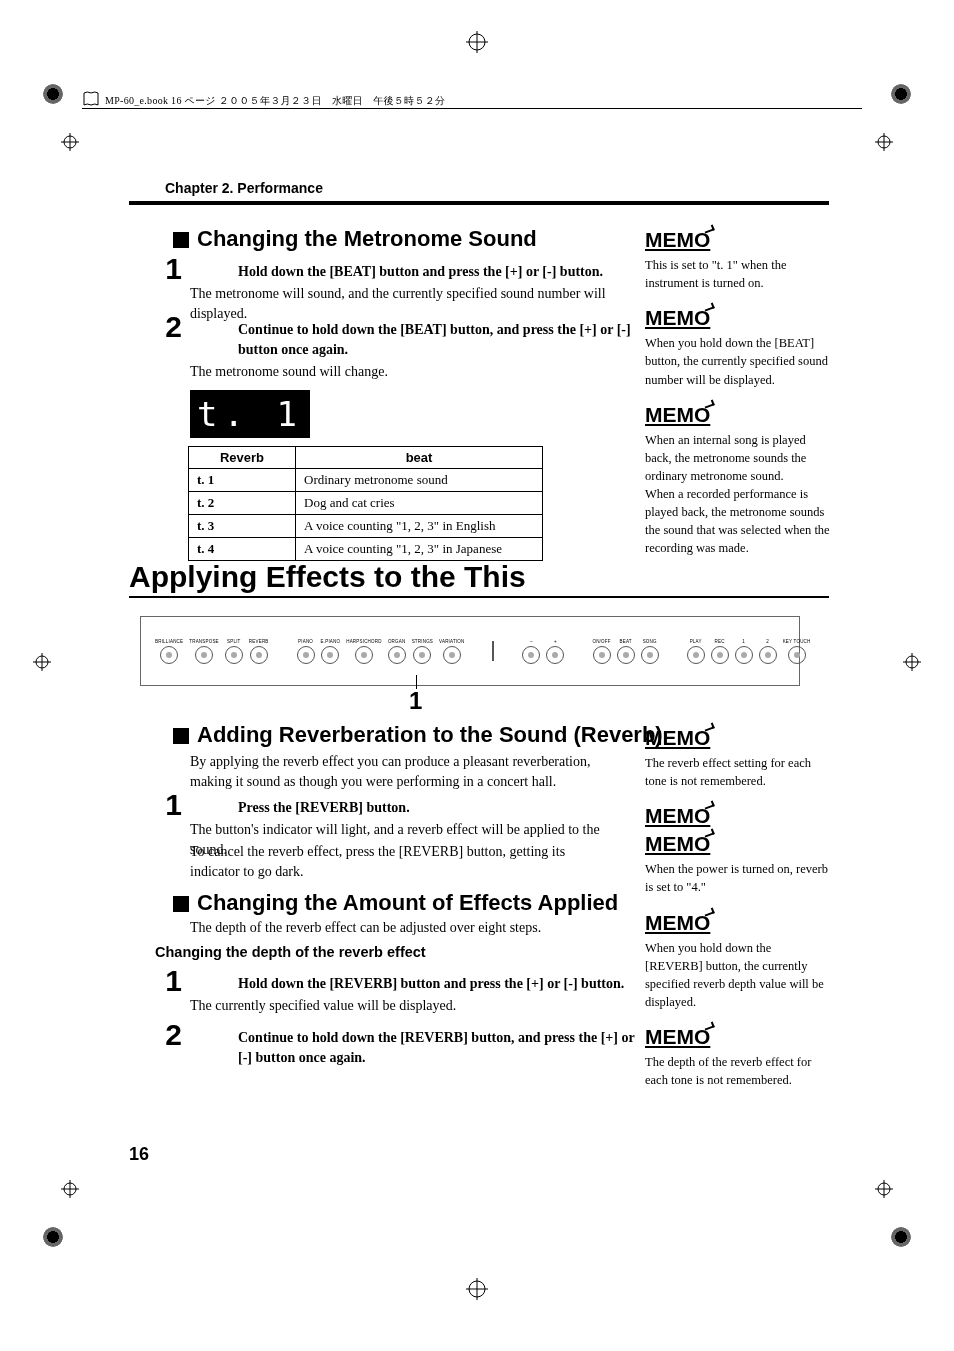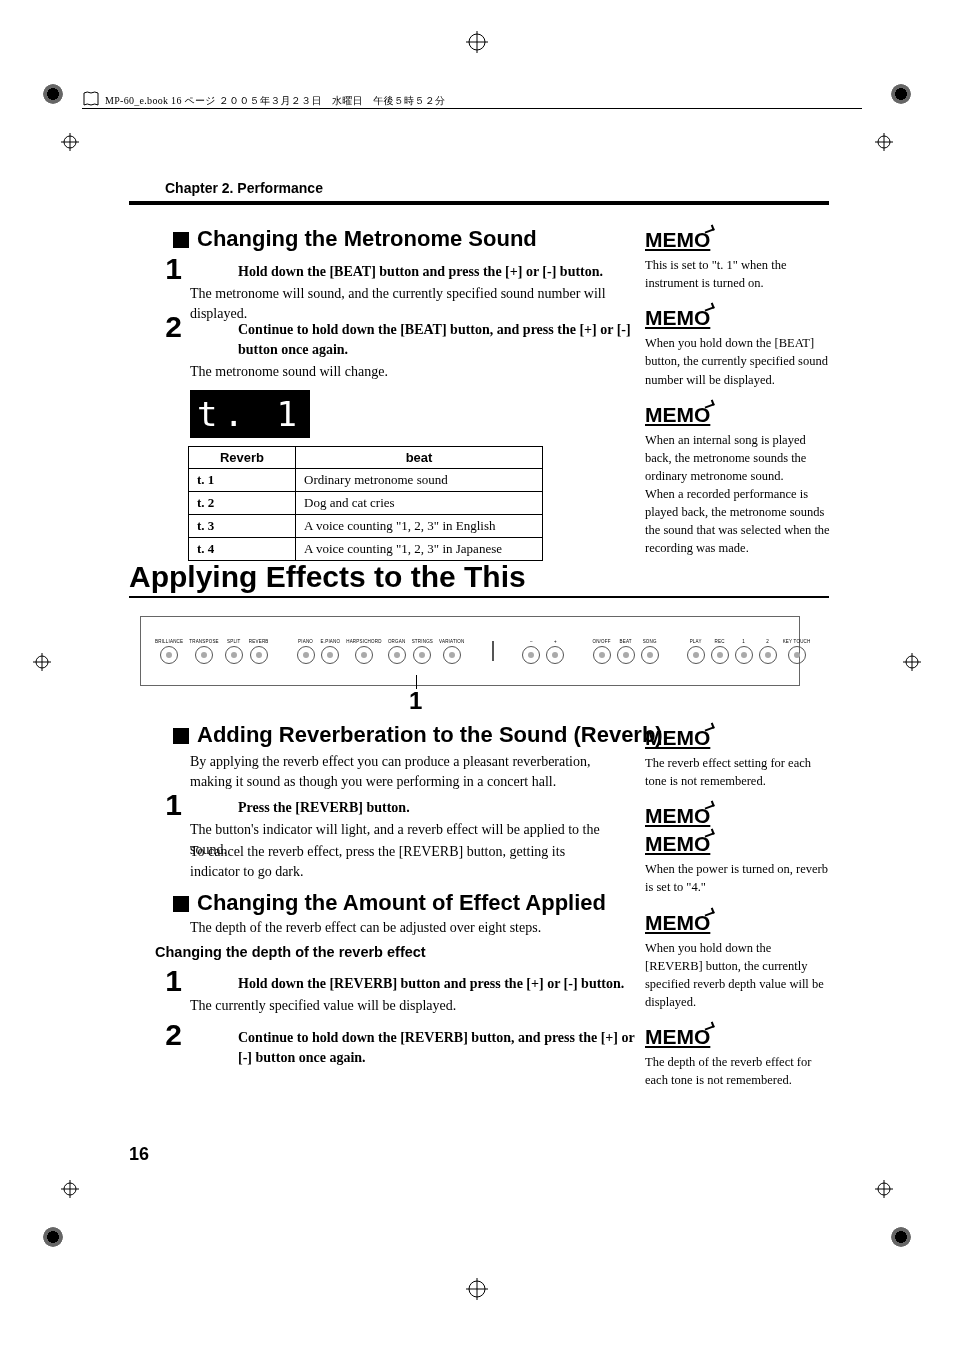--- a/index.html
+++ b/index.html
@@ -454,21 +454,21 @@
   </div>
   <div class="body" style="top:752px;width:420px;">By applying the reverb effect you can produce a pleasant reverberation, making it sound as though you were performing in a concert hall.</div>
 
   <div class="num-step" style="left:152px;top:788px;">1</div>
   <div class="body bold" style="top:798px;">Press the [REVERB] button.</div>
   <div class="body" style="top:820px;width:420px;">The button's indicator will light, and a reverb effect will be applied to the sound.</div>
   <div class="body" style="top:842px;width:420px;">To cancel the reverb effect, press the [REVERB] button, getting its indicator to go dark.</div>
 
   <div class="h-section" style="top:890px;">
     <span class="sq"></span>
-    <span>Changing the Amount of Effect Applied</span>
+    <span>Changing the Amount of Effects Applied</span>
   </div>
   <div class="body" style="top:918px;">The depth of the reverb effect can be adjusted over eight steps.</div>
   <div class="sub-bold" style="top:944px;">Changing the depth of the reverb effect</div>
 
   <div class="num-step" style="left:152px;top:964px;">1</div>
   <div class="body bold" style="top:974px;">Hold down the [REVERB] button and press the [+] or [-] button.</div>
   <div class="body" style="top:996px;">The currently specified value will be displayed.</div>
 
   <div class="num-step" style="left:152px;top:1018px;">2</div>
   <div class="body bold" style="top:1028px;width:400px;">Continue to hold down the [REVERB] button, and press the [+] or [-] button once again.</div>

